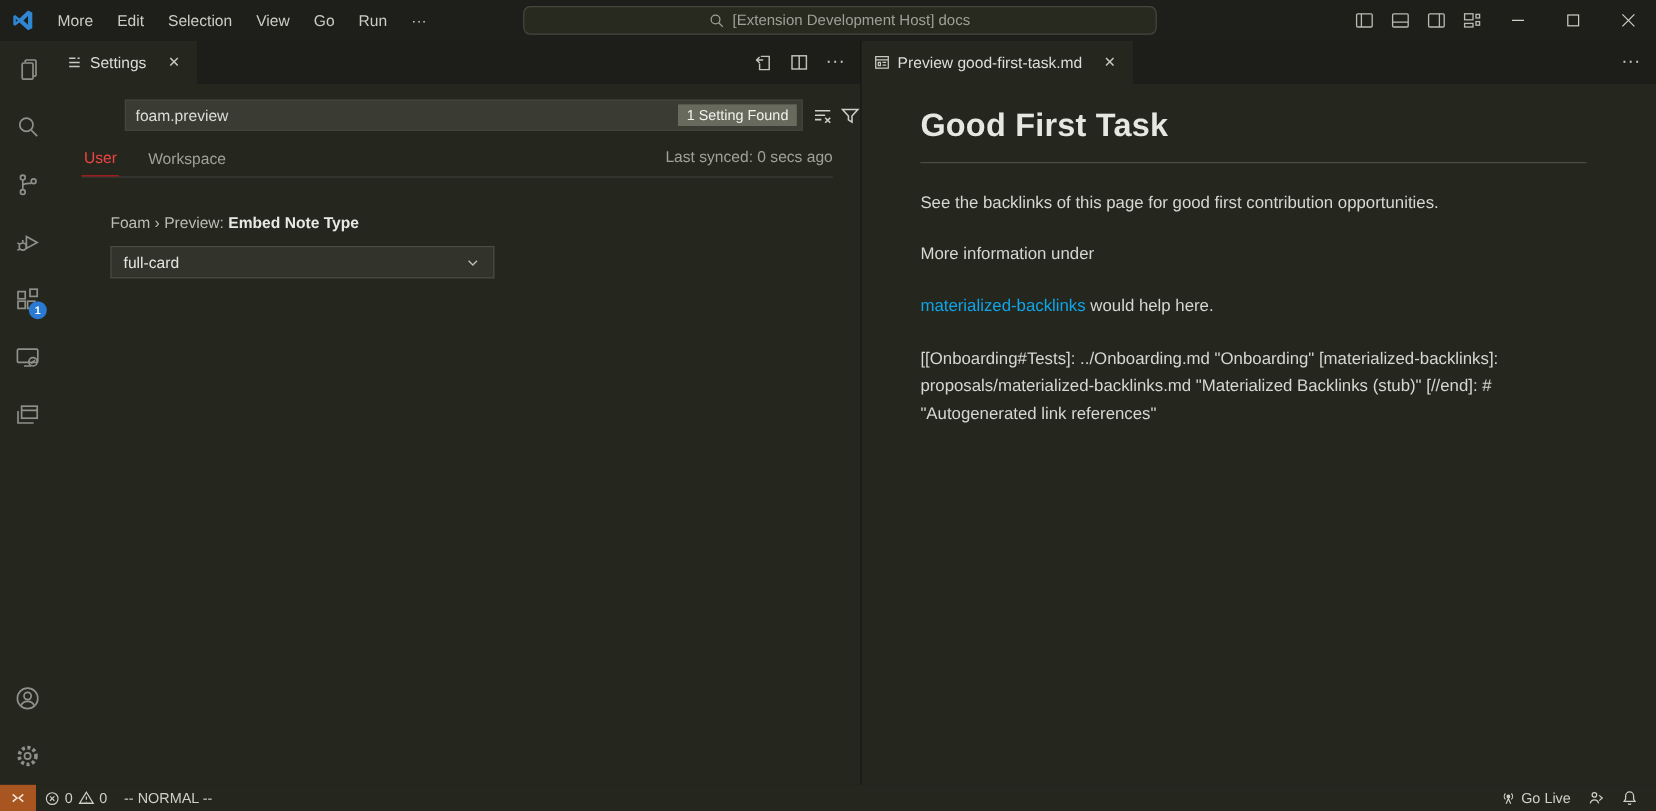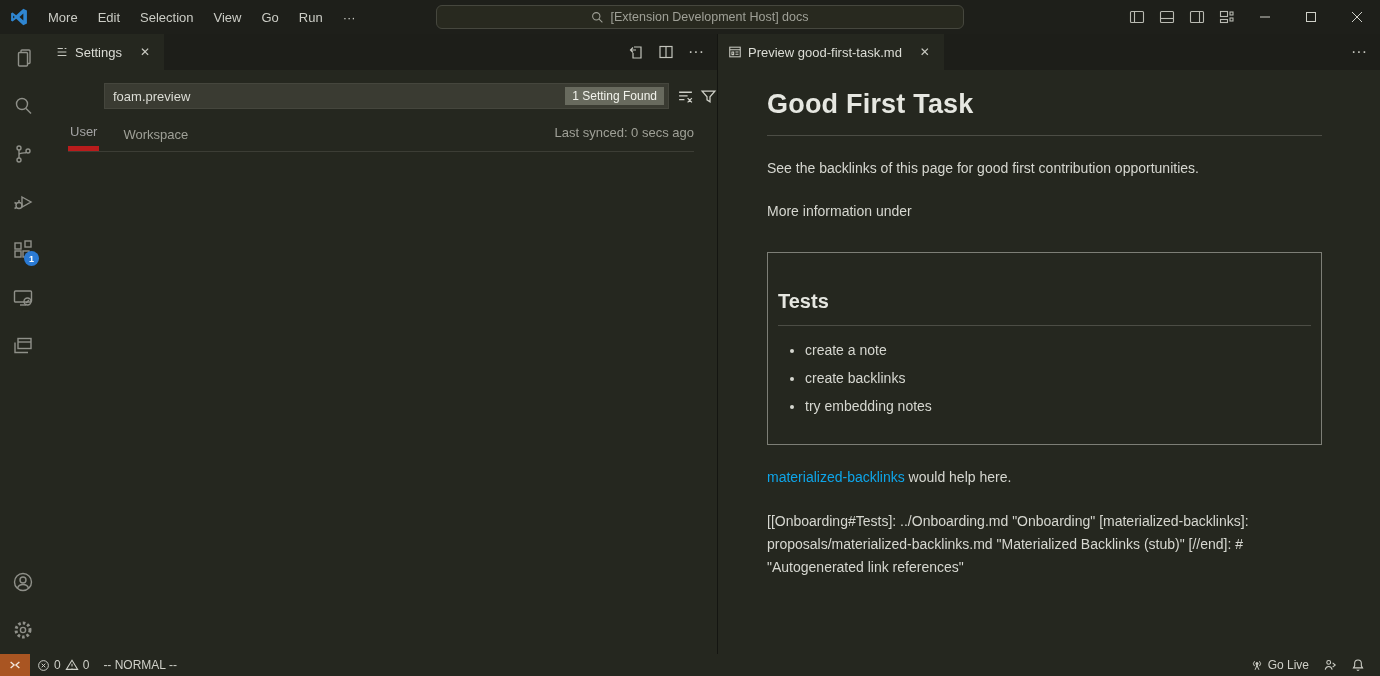--- a/index.html
+++ b/index.html
@@ -48,21 +48,21 @@
   .search-row { display:flex; align-items:center; }
   .search-box { width:580px; height:26px; background:#3a3b32; border:1px solid #45463d;
     display:flex; align-items:center; padding:0 4px 0 8px;margin-left:36px; }
   .search-box input { flex:1; background:transparent; border:none; outline:none; color:#dcddd6;
     font-size:13px; font-family:inherit; }
   .found-badge { background:#686a5e; color:#f2f3ec; font-size:12px; padding:2px 7px; white-space:nowrap; }
   .search-icons { display:flex; align-items:center; gap:6px; margin-left:8px; color:#cfd0c8; }
   .scope-row { display:flex; align-items:center; margin-top:11px; width:626px; font-size:13px;
     border-bottom:1px solid #3c3d35; padding-bottom:0; }
   .scope { padding:4px 2px 7px; margin-right:22px; color:#9fa097; cursor:default; }
-  .scope.active { color:#a3a3a3; border-bottom:5px solid #b91c1c; }
+  .scope.active { color:#ef4444; border-bottom:1px solid #b91c1c; }
   .synced { margin-left:auto; color:#9fa097; font-size:13px; padding-bottom:7px; }
   .setting-item { margin-top:30px; padding-left:24px; }
   .setting-title { font-size:13px; }
   .setting-title .prefix { color:#bbbcb4; }
   .setting-title .name { color:#e8e9e2; font-weight:bold; }
   .select-box { margin-top:12px; width:320px; height:27px; background:#32332b; border:1px solid #4a4b42;
     display:flex; align-items:center; padding:0 10px; font-size:13px; color:#e4e5de; cursor:default; }
   .select-box .chev { margin-left:auto; color:#b9bab2; }
 
   
@@ -284,20 +284,33 @@
                   <path d="M2 3h12l-4.6 5.2V13l-2.8-1.8V8.2L2 3z"></path>
                   </svg>
               </span>
             </div>
           </div>
           <div class="scope-row">
             <span class="scope active">User</span>
             <span class="scope">Workspace</span>
             <span class="synced">Last synced: 0 secs ago</span>
           </div>
+          <div class="setting-item">
+            <div class="setting-title">
+              <span class="prefix">Foam › Preview: </span><span class="name">Embed Note Type</span>
+            </div>
+            <div class="select-box">
+              <span>full-card</span>
+              <span class="chev">
+                <svg width="14" height="14" viewBox="0 0 16 16" fill="none" stroke="currentColor" stroke-width="1.4">
+                  <path d="m4 6 4 4 4-4"></path>
+                  </svg>
+              </span>
+            </div>
+          </div>
         </div>
       </div>
 
       <div class="group right">
         <div class="tabbar">
           <div class="tab active">
             <svg width="14" height="14" viewBox="0 0 16 16" fill="none" stroke="#c8c9c1" stroke-width="1.2">
               <rect x="2" y="2.5" width="12" height="11"></rect>
                 <path d="M2 5.5h12M8.5 8h3.5M8.5 10.5h3.5M4.5 8h2v3h-2z"></path>
               </svg>
@@ -306,28 +319,20 @@
           </div>
           <div class="tab-actions">
             <span class="act">···</span>
           </div>
         </div>
 
         <div class="content preview">
           <h1>Good First Task</h1>
           <p>See the backlinks of this page for good first contribution opportunities.</p>
           <p>More information under</p>
-          <div class="md-card">
-            <h2>Tests</h2>
-            <ul>
-              <li>create a note</li>
-              <li>create backlinks</li>
-              <li>try embedding notes</li>
-            </ul>
-          </div>
           <p><span class="link">materialized-backlinks</span><span> would help here.</span></p>
           <p class="footer-para">[[Onboarding#Tests]: ../Onboarding.md "Onboarding" [materialized-backlinks]: proposals/materialized-backlinks.md "Materialized Backlinks (stub)" [//end]: # "Autogenerated link references"</p>
         </div>
       </div>
     </div>
   </div>
 
   <div class="statusbar">
     <div class="remote-chip">
       <svg width="14" height="14" viewBox="0 0 16 16" fill="none" stroke="currentColor" stroke-width="1.5">

